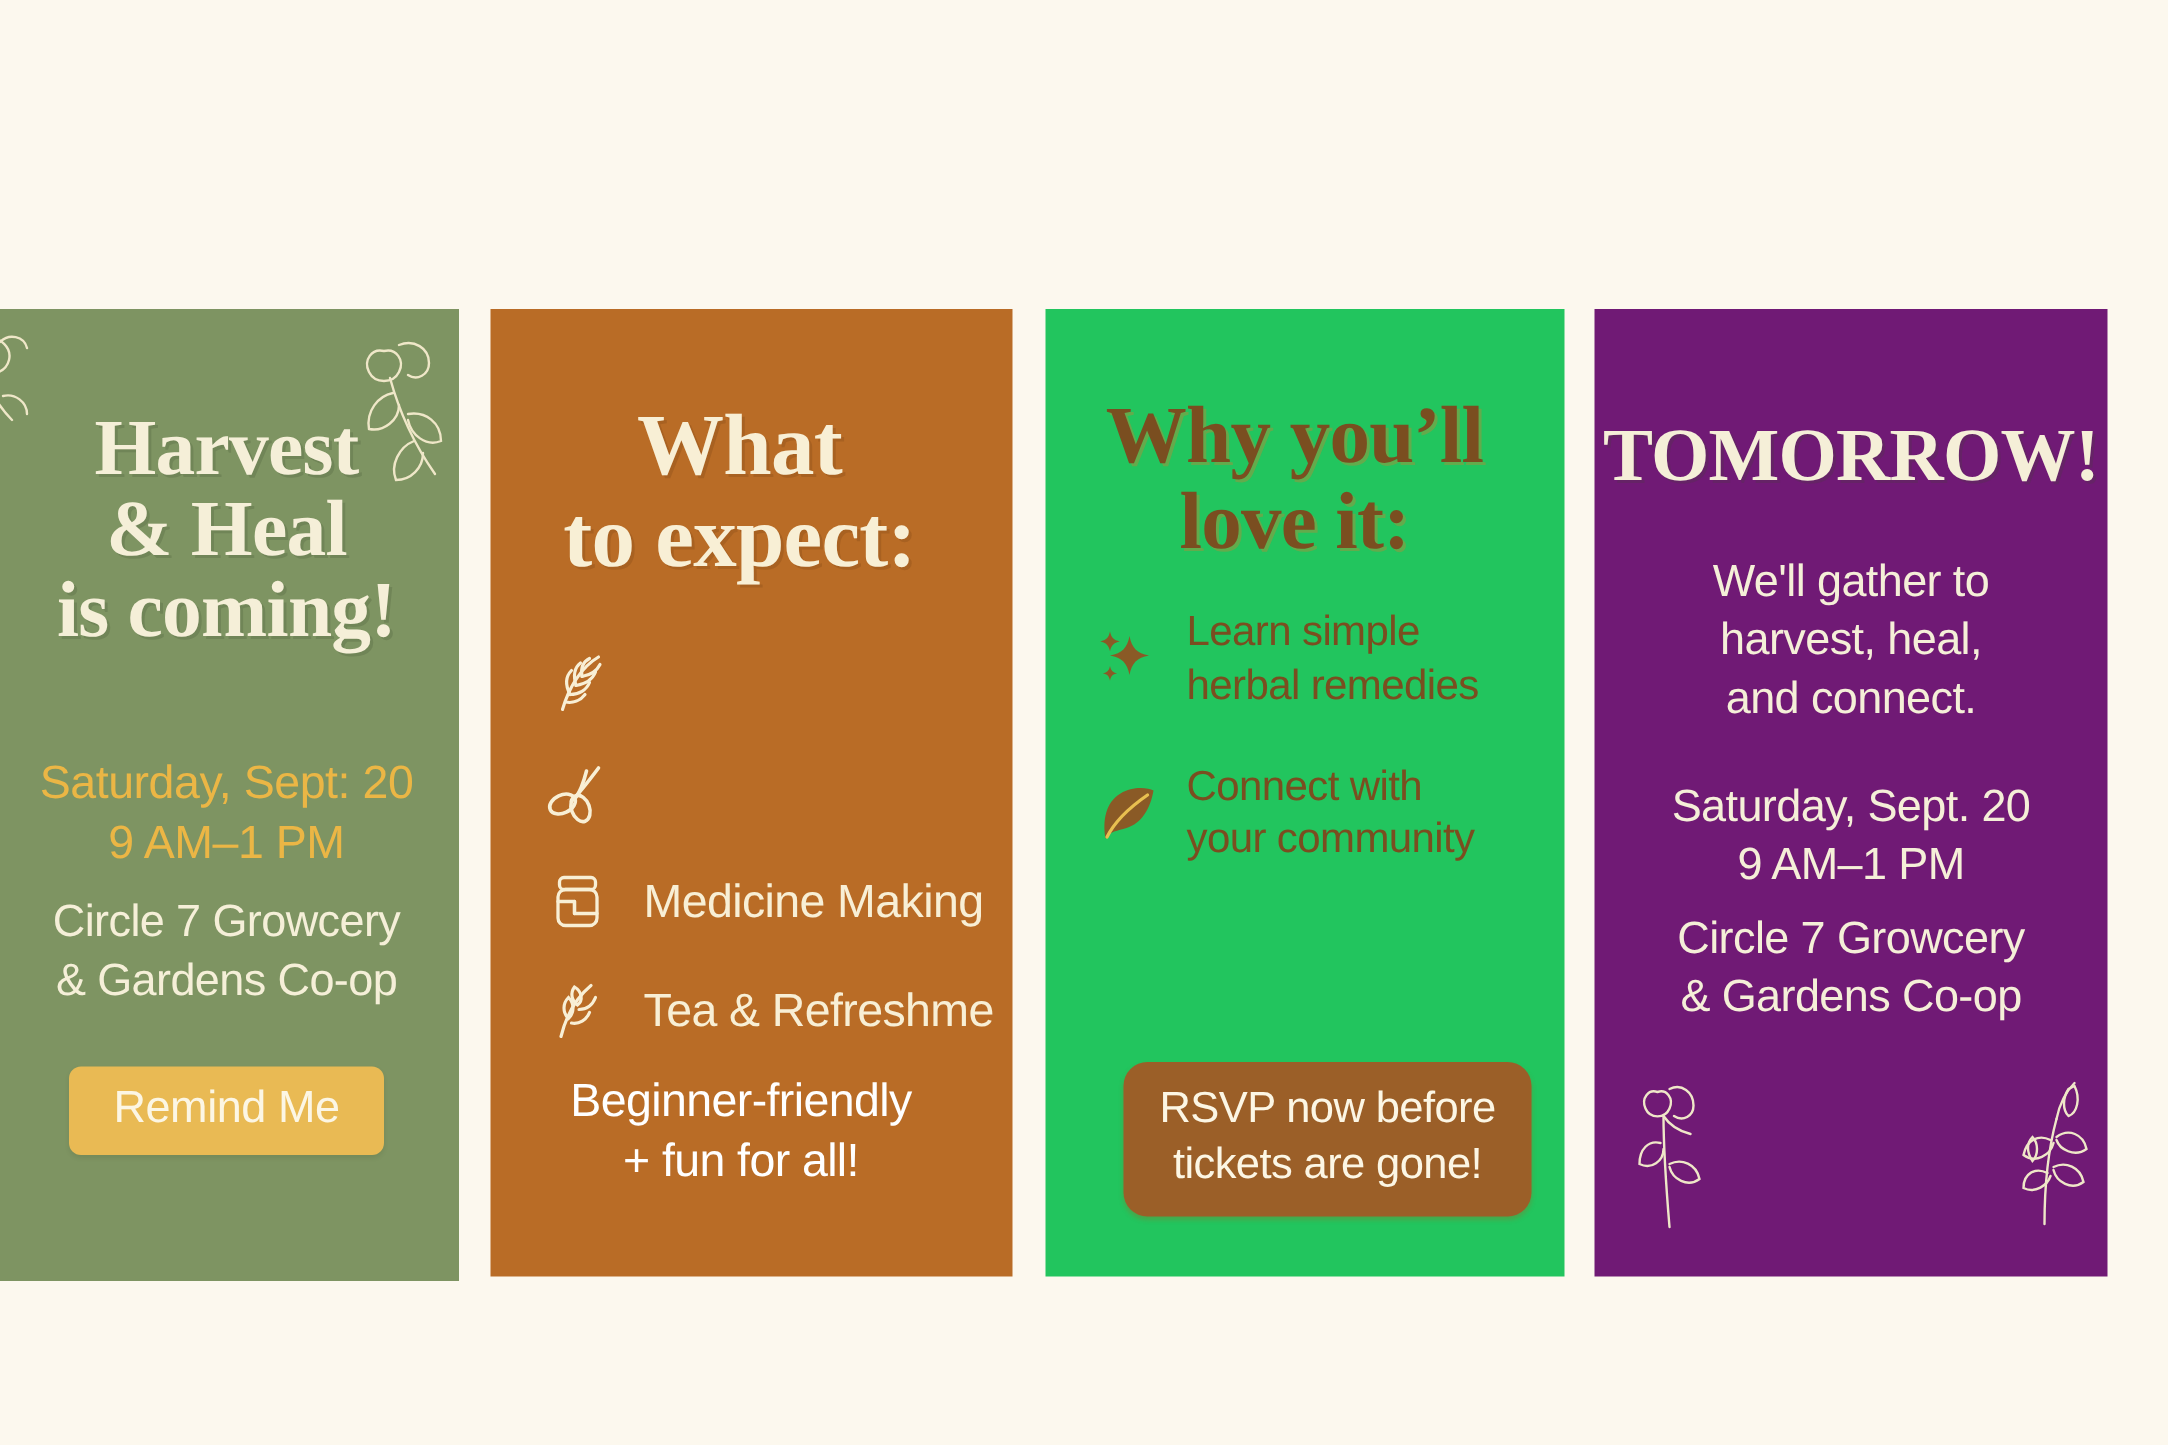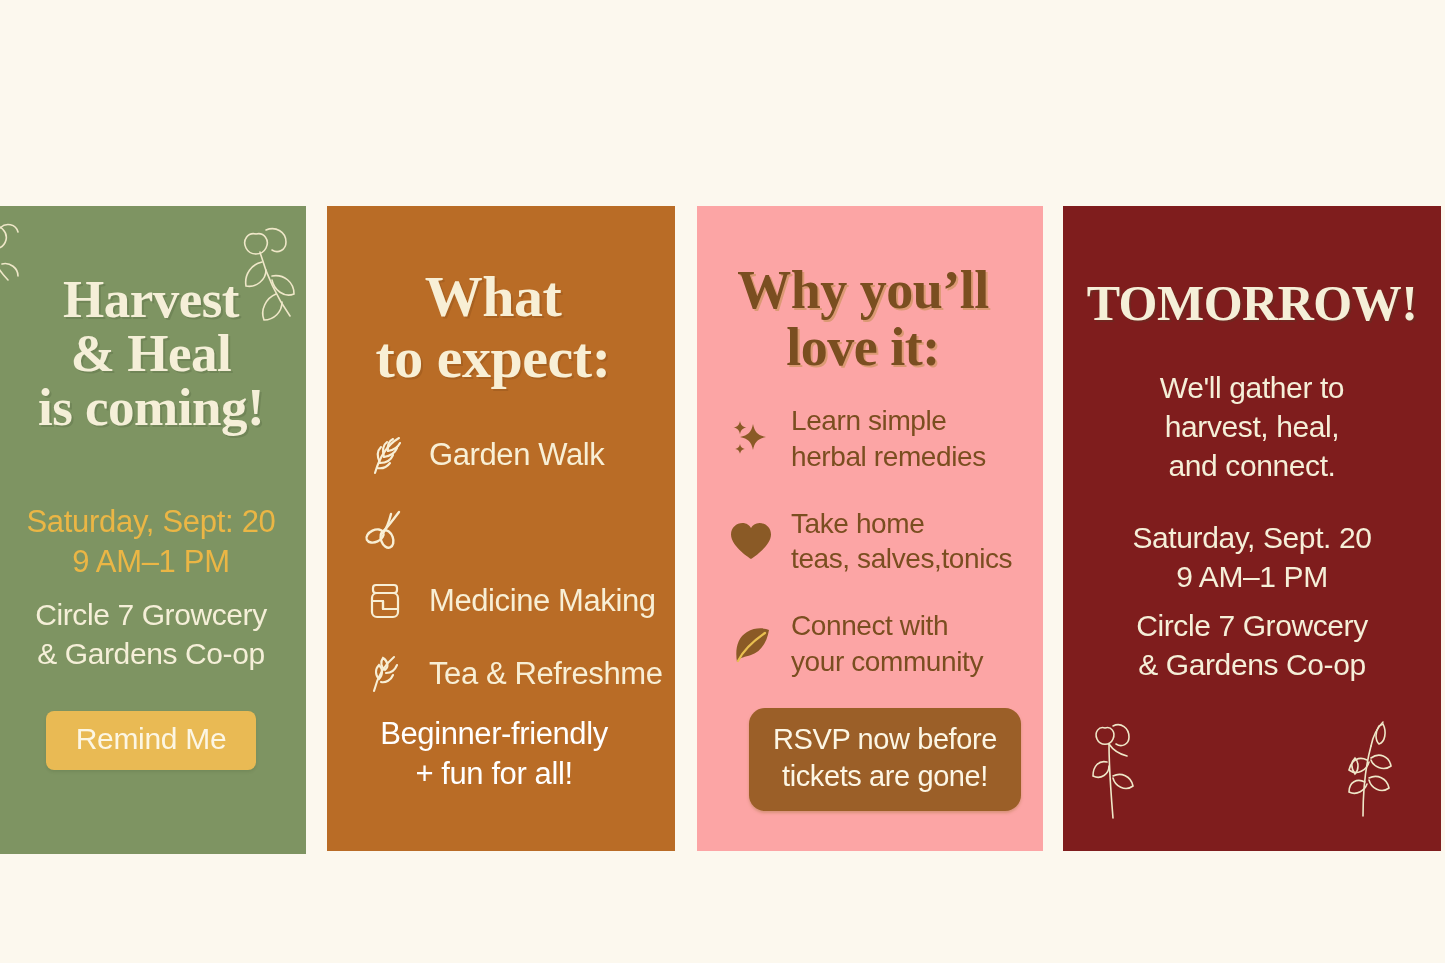--- a/index.html
+++ b/index.html
@@ -143,21 +143,21 @@
     color: #ffffff;
     letter-spacing: -0.4px;
   }
 
   
   #card-3 {
     left: 697px;
     top: 206px;
     width: 346px;
     height: 645px;
-    background: #fca5a5;
+    background: #22c55e;
   }
   #card-3 .headline {
     position: absolute;
     left: 0; right: 14px;
     top: 56px;
     text-align: center;
     font-family: "Liberation Serif", serif;
     font-weight: 700;
     font-size: 54px;
     line-height: 1.06;
@@ -209,23 +209,23 @@
     cursor: pointer;
     text-align: center;
     font-family: "Liberation Sans", sans-serif;
     box-shadow: 0 2px 3px rgba(150,110,40,0.35);
   }
 
   
   #card-4 {
     left: 1063px;
     top: 206px;
-    width: 378px;
+    width: 342px;
     height: 645px;
-    background: #7f1d1d;
+    background: #701a75;
   }
   #card-4 .headline {
     position: absolute;
     left: 0; right: 0;
     top: 72px;
     text-align: center;
     font-family: "Liberation Serif", serif;
     font-weight: 700;
     font-size: 50px;
     line-height: 1.0;
@@ -318,21 +318,20 @@
             <path d="M12 40 C16 26 24 12 36 5"></path>
             <path d="M17 30 C14 24 14 18 18 14"></path>
             <path d="M21 24 C19 17 20 12 24 9"></path>
             <path d="M25 18 C24 12 26 8 30 6"></path>
             <path d="M17 30 C23 30 28 27 30 22"></path>
             <path d="M21 24 C27 23 32 20 34 15"></path>
             <path d="M25 18 C31 17 35 14 37 10"></path>
             <path d="M14 35 C19 36 24 34 27 30"></path>
           </svg>
         </span>
-        <span class="label">Garden Walk</span>
       </div>
 
       <div class="bullet">
         <span class="ico">
           <svg viewBox="0 0 44 44" fill="none" stroke="#F8EFD5" stroke-width="2.4" stroke-linecap="round">
             <ellipse cx="12" cy="30" rx="9" ry="6" transform="rotate(-25 12 30)"></ellipse>
             <ellipse cx="24" cy="33" rx="6" ry="9" transform="rotate(-20 24 33)"></ellipse>
             <path d="M36 6 C30 14 24 22 18 28"></path>
             <path d="M28 8 C26 16 24 22 20 27"></path>
           </svg>
@@ -379,28 +378,20 @@
         <span class="ico">
           <svg viewBox="0 0 48 48" fill="#8A5A26">
             <path d="M26 9 C27.5 17 31 20.5 39 22 C31 23.5 27.5 27 26 35 C24.5 27 21 23.5 13 22 C21 20.5 24.5 17 26 9 Z"></path>
             <path d="M13 6 C13.8 10 15.5 11.8 19.5 12.6 C15.5 13.4 13.8 15.2 13 19.2 C12.2 15.2 10.5 13.4 6.5 12.6 C10.5 11.8 12.2 10 13 6 Z"></path>
             <path d="M13 29 C13.6 32 14.8 33.3 17.8 33.9 C14.8 34.5 13.6 35.8 13 38.8 C12.4 35.8 11.2 34.5 8.2 33.9 C11.2 33.3 12.4 32 13 29 Z"></path>
           </svg>
         </span>
         <span class="label">Learn simple<br>herbal remedies</span>
       </div>
 
-      <div class="bullet">
-        <span class="ico">
-          <svg viewBox="0 0 48 48" fill="#8A5A26">
-            <path d="M24 42 C24 42 4 29.5 4 17.5 C4 10.5 9.5 6 15.5 6 C19.5 6 22.5 8.3 24 11 C25.5 8.3 28.5 6 32.5 6 C38.5 6 44 10.5 44 17.5 C44 29.5 24 42 24 42 Z"></path>
-          </svg>
-        </span>
-        <span class="label">Take home<br>teas, salves,tonics</span>
-      </div>
 
       <div class="bullet">
         <span class="ico">
           <svg viewBox="0 0 48 48" fill="none">
             <path d="M10 42 C8 30 10 18 20 12 C28 7 38 8 42 10 C40 22 34 32 24 35 C18 37 13 37 10 42 Z" fill="#8A5A26"></path>
             <path d="M11 41 C16 31 25 22 38 13" stroke="#E8BF50" stroke-width="2.2" stroke-linecap="round"></path>
           </svg>
         </span>
         <span class="label">Connect with<br>your community</span>
       </div>

